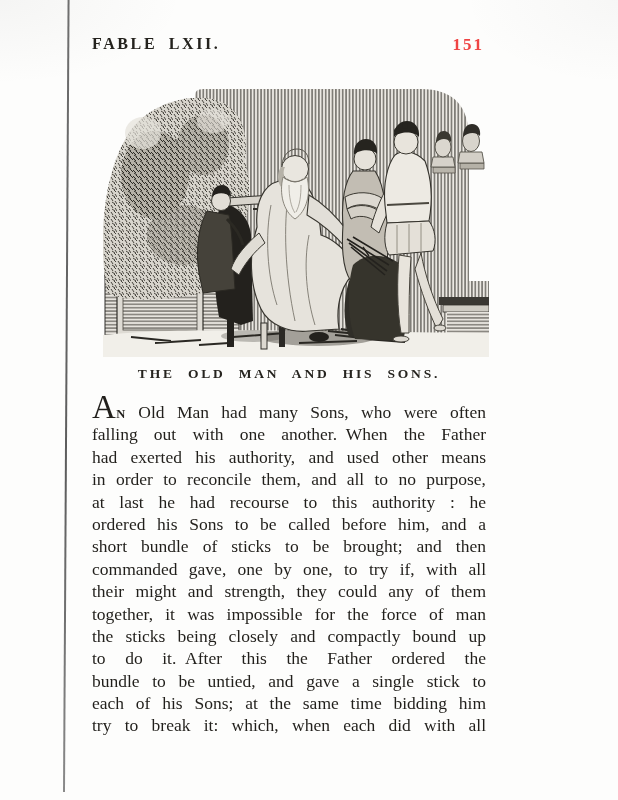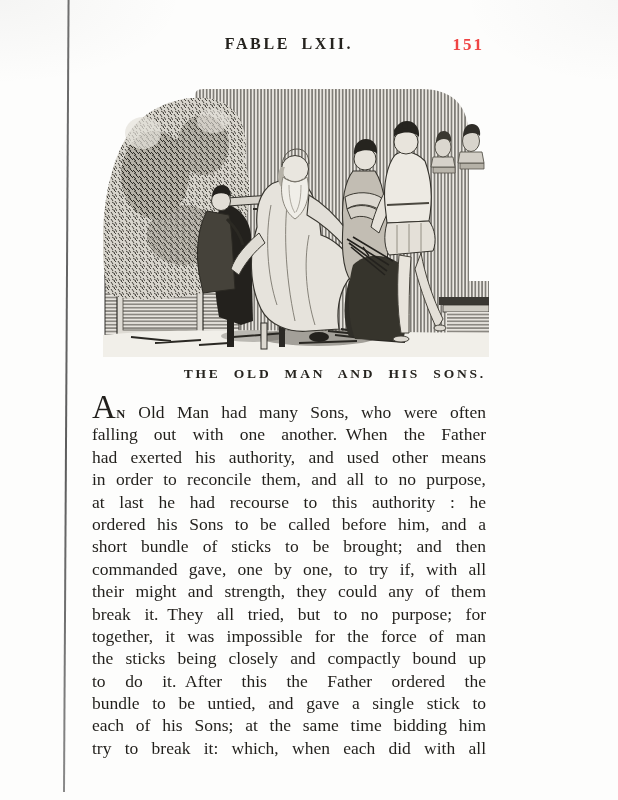--- a/index.html
+++ b/index.html
@@ -19,32 +19,32 @@
   
   .gutter-line{
     position:absolute;left:63px;top:0;width:2px;height:792px;
     background:linear-gradient(#6f6f6f,#5d5d5d 60%,#8a8a8a);
     transform-origin:bottom center;transform:rotate(0.33deg);
   }
   .running-head{
     position:absolute;left:92px;top:35px;width:394px;height:24px;
   }
   .running-title{
-    position:absolute;left:0;right:0;top:0;text-align:center;
+    position:absolute;left:0;right:0;top:0;text-align:left;
     font-size:16px;font-weight:700;letter-spacing:2.6px;word-spacing:5px;color:#24221d;
   }
   .folio{
     position:absolute;right:2px;top:0;
     font-size:17px;font-weight:700;letter-spacing:2px;color:#ef4444;
   }
   .engraving{
     position:absolute;left:103px;top:85px;width:386px;height:272px;
   }
   .caption{
-    position:absolute;left:92px;top:366px;width:394px;text-align:right;
+    position:absolute;left:92px;top:366px;width:394px;text-align:center;
     font-size:13.5px;font-weight:700;letter-spacing:2.8px;word-spacing:7px;color:#26241f;
   }
   .body-text{
     position:absolute;left:92px;top:401px;width:394px;
     font-size:17.5px;color:#211f1b;
   }
   .bodyline{
     height:22.4px;line-height:22.4px;white-space:nowrap;
     text-align:justify;text-align-last:justify;
   }
@@ -205,21 +205,20 @@
     <div class="bodyline"><span class="dropcap">A</span><span class="smallcap">N</span> <span>Old Man had many Sons, who were often</span></div>
     <div>
         <div class="bodyline">falling out with one another. When the Father</div>
         <div class="bodyline">had exerted his authority, and used other means</div>
         <div class="bodyline">in order to reconcile them, and all to no purpose,</div>
         <div class="bodyline">at last he had recourse to this authority : he</div>
         <div class="bodyline">ordered his Sons to be called before him, and a</div>
         <div class="bodyline">short bundle of sticks to be brought; and then</div>
         <div class="bodyline">commanded gave, one by one, to try if, with all</div>
         <div class="bodyline">their might and strength, they could any of them</div>
-        <div class="bodyline">break it. They all tried, but to no purpose; for</div>
         <div class="bodyline">together, it was impossible for the force of man</div>
         <div class="bodyline">the sticks being closely and compactly bound up</div>
         <div class="bodyline">to do it. After this the Father ordered the</div>
         <div class="bodyline">bundle to be untied, and gave a single stick to</div>
         <div class="bodyline">each of his Sons; at the same time bidding him</div>
         <div class="bodyline">try to break it: which, when each did with all</div>
       </div>
   </div>
 
 </div>

